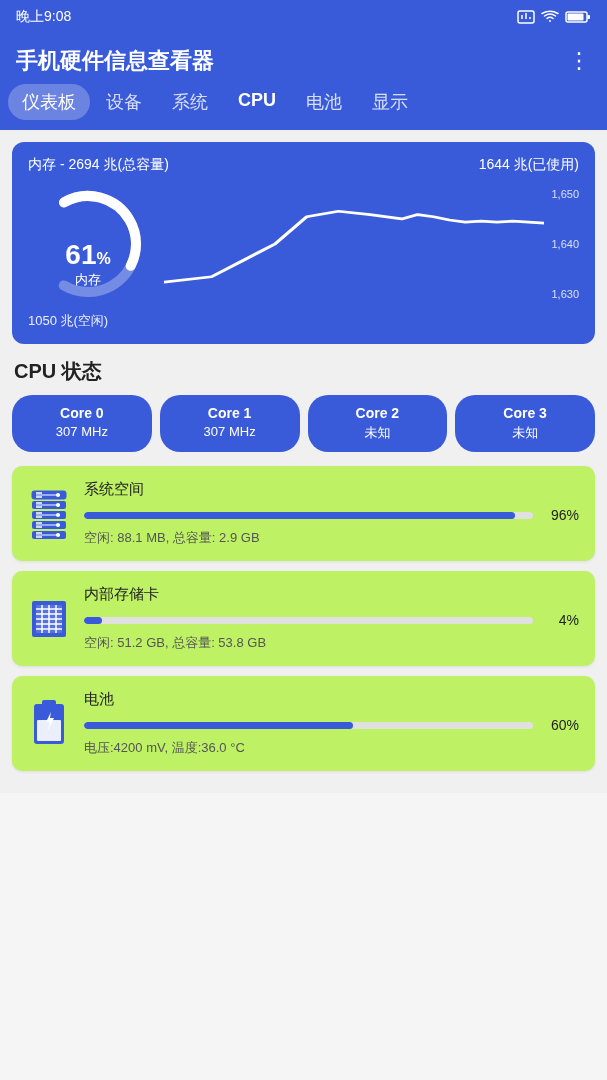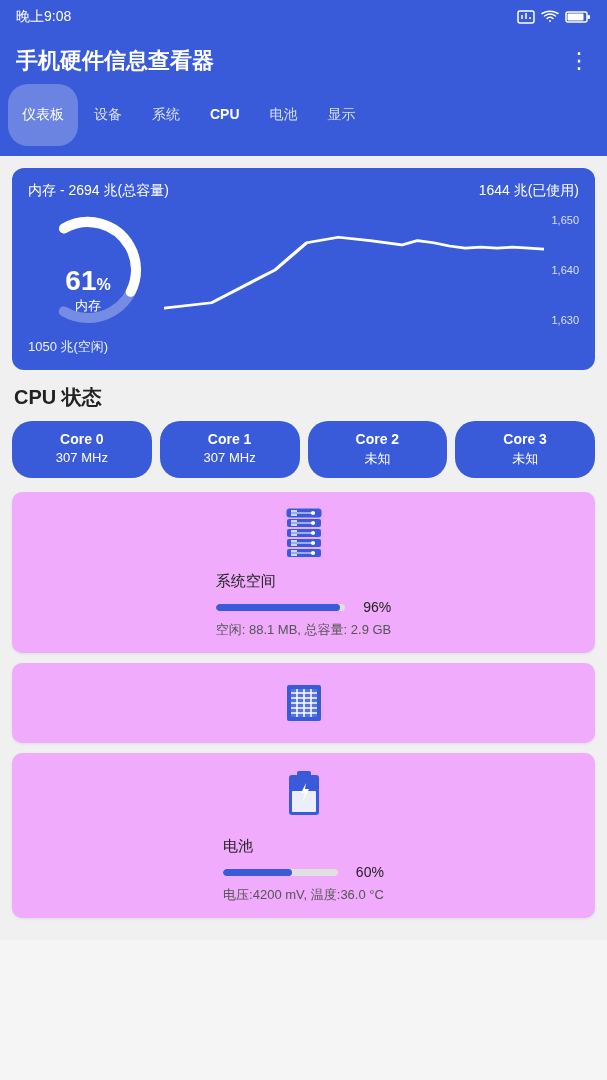--- a/index.html
+++ b/index.html
@@ -50,23 +50,23 @@
 
     
     .tab-bar {
       background: #3a5bd9;
       display: flex;
       padding: 0 8px 10px 8px;
       gap: 2px;
     }
     .tab-item {
       color: rgba(255,255,255,0.8);
-      padding: 22px 14px;
+      padding: 6px 14px;
       border-radius: 20px;
-      font-size: 14px;
+      font-size: 18px;
       cursor: pointer;
     }
     .tab-item.active {
       background: rgba(255,255,255,0.25);
       color: white;
       font-weight: 500;
     }
     .tab-item.bold {
       font-weight: bold;
       color: white;
@@ -198,29 +198,28 @@
       font-weight: bold;
       font-size: 14px;
       margin-bottom: 3px;
     }
     .core-btn .core-freq {
       font-size: 13px;
     }
 
     
     .storage-card {
-      background: #f0abfc;
+      background: #bef264;
       border-radius: 10px;
       padding: 14px 16px;
       margin-bottom: 10px;
       display: flex;
       align-items: center;
       gap: 14px;
       box-shadow: 0 1px 3px rgba(0,0,0,0.08);
-      flex-direction: column;
     }
     .storage-icon {
       width: 42px;
       height: 52px;
       flex-shrink: 0;
     }
     .storage-icon svg {
       width: 42px;
       height: 52px;
     }
@@ -430,20 +429,30 @@
         <line x1="8" y1="21" x2="34" y2="21" stroke="white" stroke-width="1.5"></line>
         <line x1="8" y1="26" x2="34" y2="26" stroke="white" stroke-width="1.5"></line>
         <line x1="8" y1="31" x2="34" y2="31" stroke="white" stroke-width="1.5"></line>
         <line x1="8" y1="36" x2="34" y2="36" stroke="white" stroke-width="1.5"></line>
 
         <line x1="14" y1="12" x2="14" y2="40" stroke="white" stroke-width="1.5"></line>
         <line x1="21" y1="12" x2="21" y2="40" stroke="white" stroke-width="1.5"></line>
         <line x1="28" y1="12" x2="28" y2="40" stroke="white" stroke-width="1.5"></line>
       </svg>
     </div>
+    <div class="storage-info">
+      <div class="storage-name">内部存储卡</div>
+      <div class="storage-bar-row">
+        <div class="storage-bar-bg">
+          <div class="storage-bar-fill" style="width:4%"></div>
+        </div>
+        <span class="storage-percent">4%</span>
+      </div>
+      <div class="storage-detail">空闲: 51.2 GB, 总容量: 53.8 GB</div>
+    </div>
   </div>
 
   <div class="storage-card">
     <div class="battery-icon">
       <svg viewBox="0 0 42 52" fill="none" xmlns="http://www.w3.org/2000/svg">
         <rect x="6" y="8" width="30" height="40" rx="3" fill="#3a5bd9"></rect>
         <rect x="14" y="4" width="14" height="6" rx="2" fill="#3a5bd9"></rect>
 
         <rect x="9" y="24" width="24" height="21" rx="1" fill="white" opacity="0.9"></rect>
 

